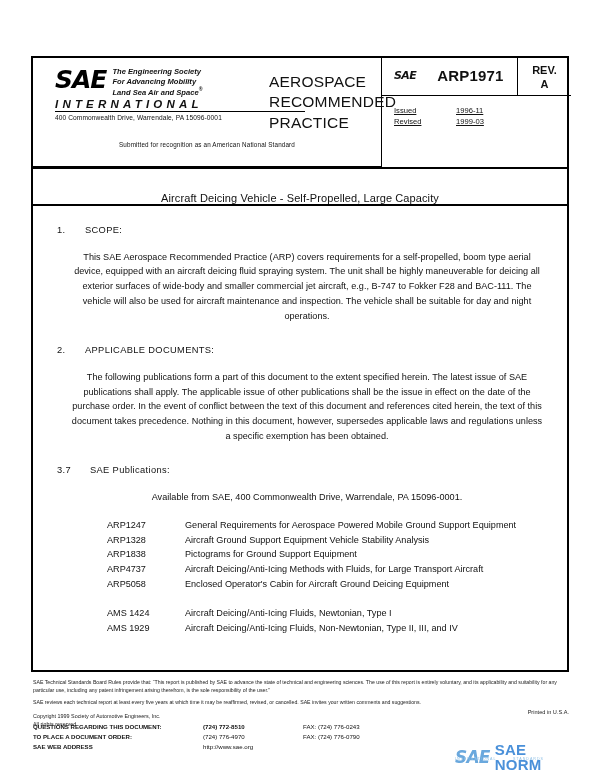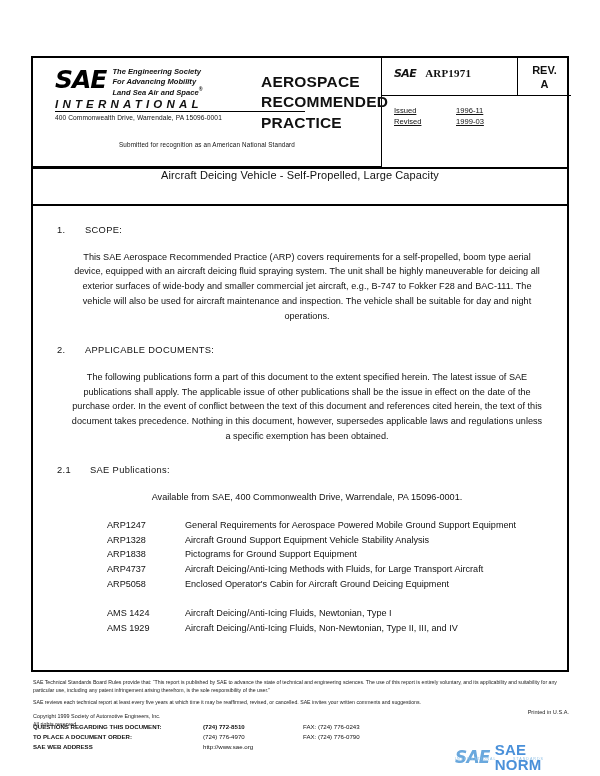--- a/index.html
+++ b/index.html
@@ -106,24 +106,24 @@
     width: 250px;
   }
   .addr {
     font-size: 6.6px;
     margin-top: 2px;
     letter-spacing: 0.1px;
     white-space: nowrap;
   }
   .arp-title {
     position: absolute;
-    left: 228px;
+    left: 236px;
     top: 14px;
     font-size: 15.5px;
-    font-weight: bold;
+    font-weight: normal;
     line-height: 1.32;
     letter-spacing: 0.2px;
   }
   .submitted {
     position: absolute;
     left: 0;
     right: 0;
     top: 83px;
     text-align: center;
     font-size: 6.3px;
@@ -137,46 +137,45 @@
   }
   .sae-mark-sm {
     font-family: "DejaVu Sans", sans-serif;
     font-weight: bold;
     font-style: italic;
     font-size: 11px;
     letter-spacing: -0.6px;
     line-height: 1;
   }
   .docnum {
-    font-size: 11px;
-    font-weight: bold;
-    margin-left: 9px;
+    font-size: 15px;
+    font-weight: bold;
+    margin-left: 21px;
     letter-spacing: 0.2px;
-    font-family: Liberation Serif, serif;
   }
   .rev-label {
     font-size: 11px;
     font-weight: bold;
     line-height: 1.25;
     padding-top: 6px;
   }
   .dates {
     padding: 9px 0 0 12px;
     font-size: 7.6px;
     line-height: 1.45;
   }
   .dates .drow { display: flex; }
   .dates .dlab { width: 62px; }
 
   
   .title-band {
     border-top: 2px solid #000;
     height: 35px;
     display: flex;
-    align-items: flex-start;
+    align-items: flex-end;
     justify-content: center;
     text-align: center;
     font-size: 11px;
     letter-spacing: 0.1px;
   }
 
   
   .body-area {
     border-top: 2px solid #000;
     padding: 17px 22px 0 24px;
@@ -363,21 +362,21 @@
 
     <div class="sec-head">
       <span class="sec-no">2.</span>
       <span>APPLICABLE DOCUMENTS:</span>
     </div>
     <div class="para">The following publications form a part of this document to the extent specified herein.  The latest issue of SAE publications shall apply.  The applicable issue of other publications shall be the issue in effect on the date of the purchase order.  In the event of conflict between the text of this document and references cited herein, the text of this document takes precedence.  Nothing in this document, however, supersedes applicable laws and regulations unless a specific exemption has been obtained.</div>
 
     <div class="gap-lg"></div>
 
     <div class="sec-head">
-      <span class="sec-no-wide">2.1</span>
+      <span class="sec-no-wide">3.7</span>
       <span>SAE Publications:</span>
     </div>
     <div class="para">Available from SAE, 400 Commonwealth Drive, Warrendale, PA 15096-0001.</div>
 
     <table class="ref-table">
       <tbody>
           <tr>
         <td class="ref-id">ARP1247</td>
         <td>General Requirements for Aerospace Powered Mobile Ground Support Equipment</td>
       </tr>

